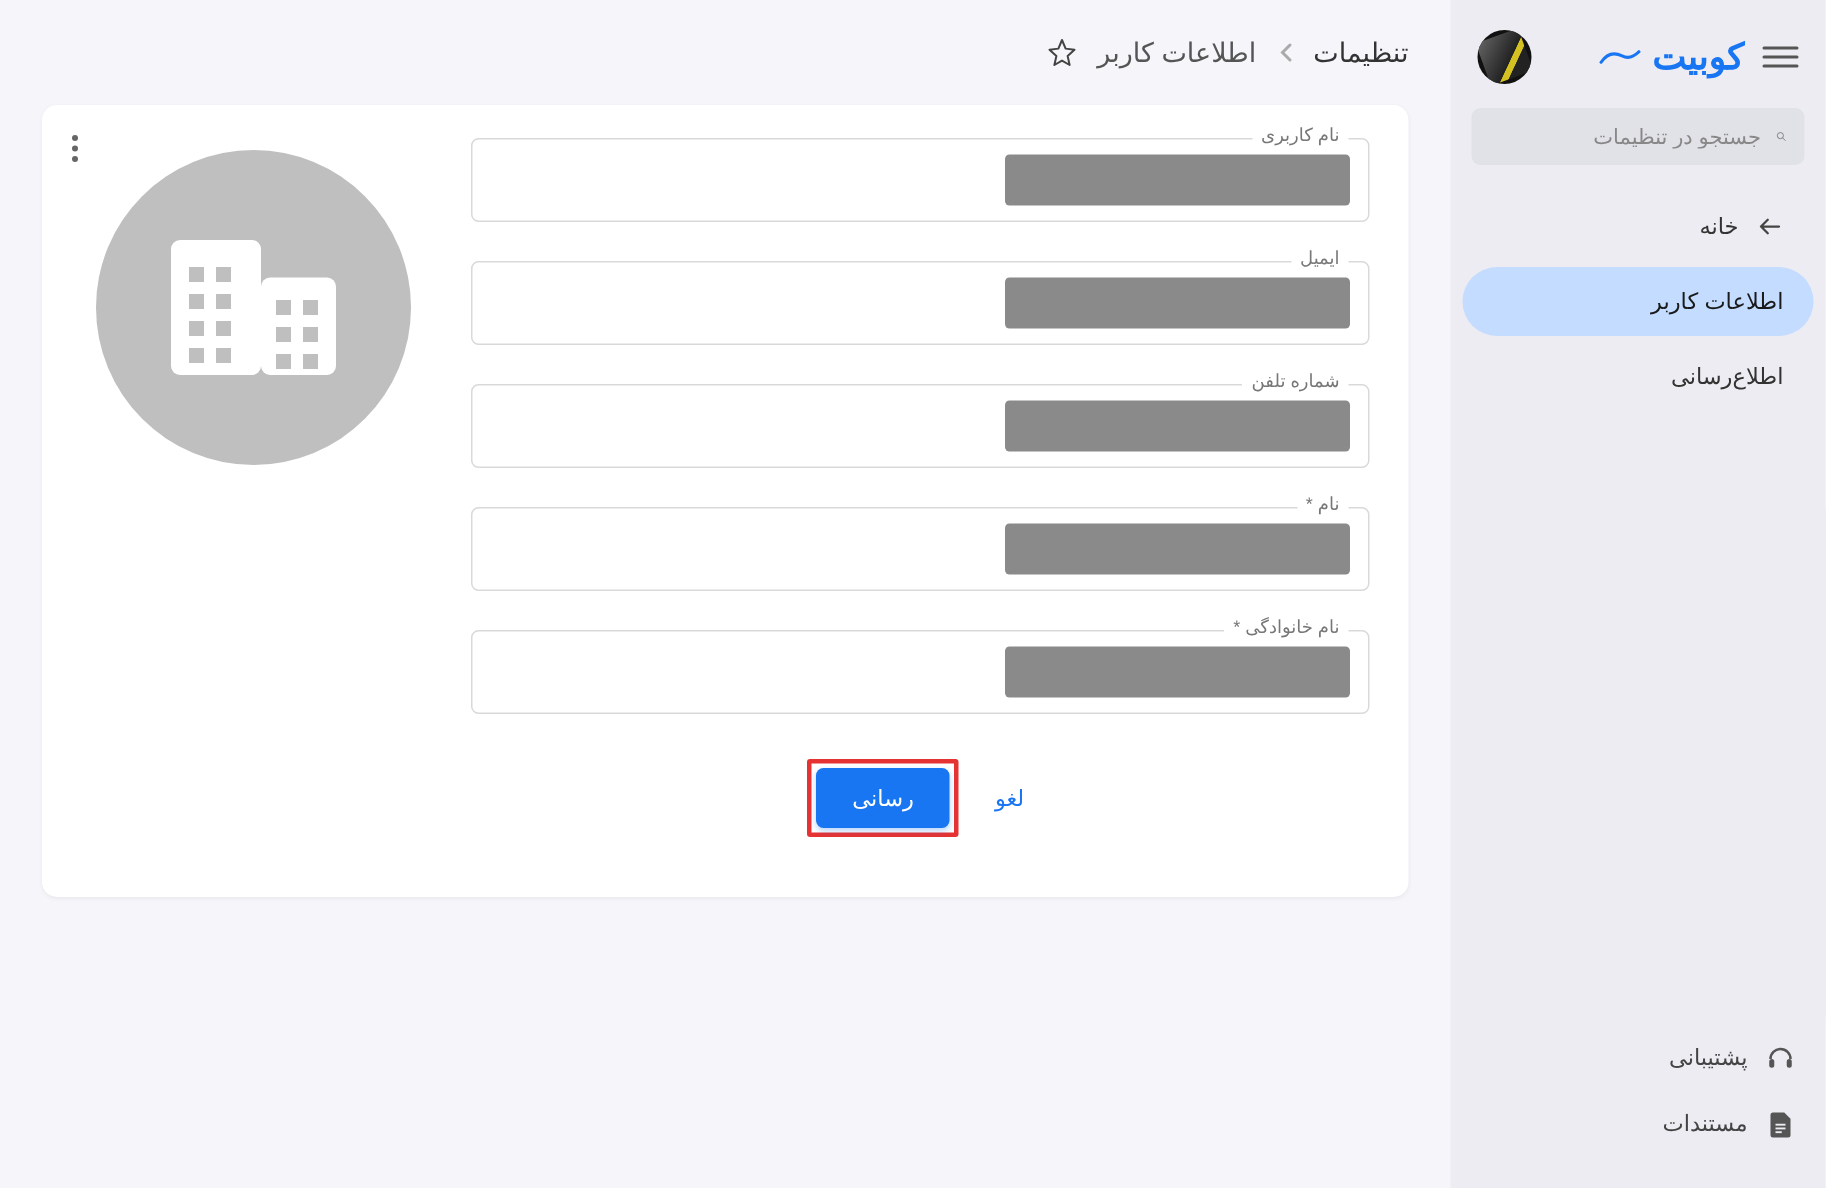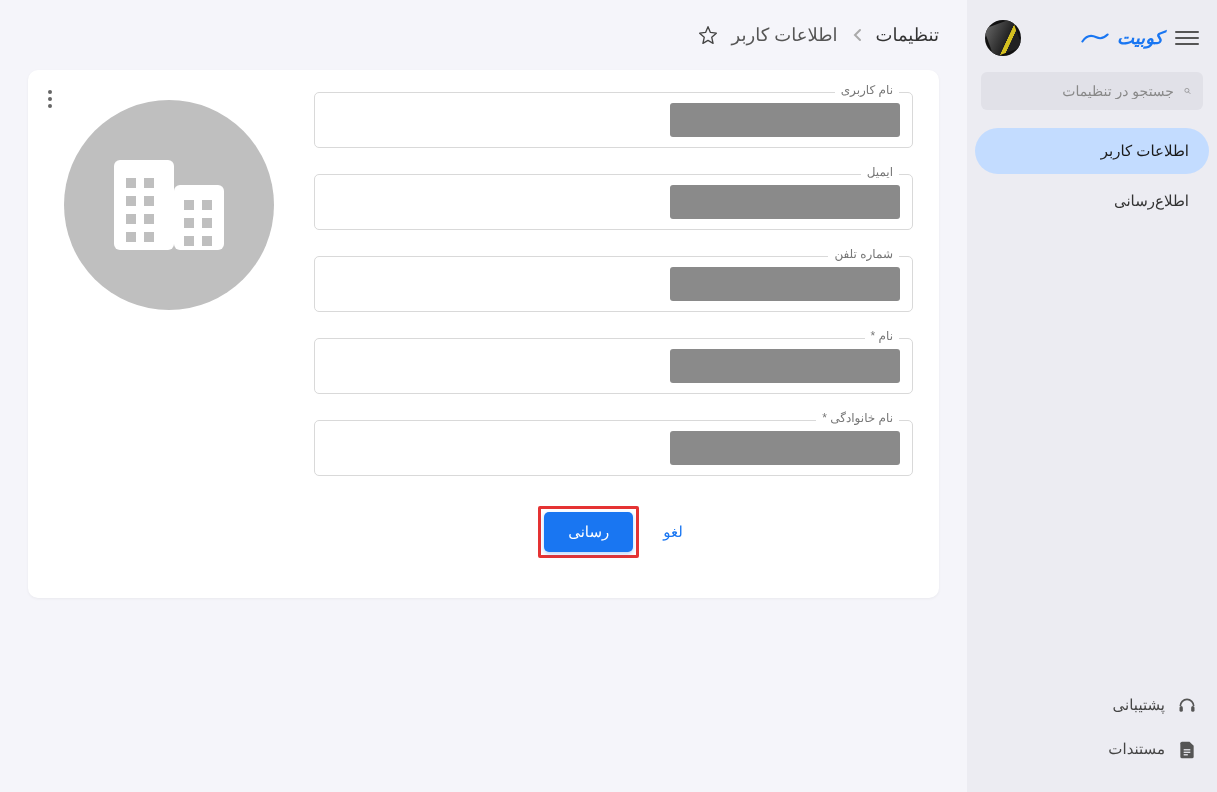--- a/index.html
+++ b/index.html
@@ -28,23 +28,22 @@
   padding: 8px 18px 16px 18px;
 }
 .menu-icon {
   width: 24px; height: 24px;
   display: flex; flex-direction: column; justify-content: center; gap: 4px;
   cursor: pointer;
 }
 .menu-icon span { display:block; height:2px; background:#555; border-radius:1px; }
 .brand {
   display: flex; align-items: center; gap: 8px;
-  color: #1976f2; font-weight: 700; font-size: 18px;
+  color: #1976f2; font-weight: 700; font-size: 24px;
   flex: 1;
-  font-style: italic;
 }
 .brand-wave { width: 28px; height: 14px; }
 .avatar {
   width: 36px; height: 36px; border-radius: 50%;
   background: #111; display:flex; align-items:center; justify-content:center;
   overflow:hidden;
 }
 .avatar-inner {
   width: 30px; height: 30px; transform: rotate(-20deg);
   background: linear-gradient(135deg,#666 0%, #222 60%, #d4c020 61%, #d4c020 70%, #222 71%);
@@ -178,20 +177,26 @@
 
     <div class="search-box">
       <svg width="18" height="18" viewBox="0 0 24 24">
         <circle cx="10" cy="10" r="7" stroke="#777" stroke-width="2" fill="none"></circle>
         <line x1="15" y1="15" x2="21" y2="21" stroke="#777" stroke-width="2" stroke-linecap="round"></line>
       </svg>
       <input type="text" placeholder="جستجو در تنظیمات" style="">
     </div>
 
     <nav class="nav">
+      <div class="nav-item">
+        <svg class="arrow" viewBox="0 0 24 24">
+          <path d="M4 12h16M4 12l6-6M4 12l6 6" stroke="#444" stroke-width="2" fill="none" stroke-linecap="round" stroke-linejoin="round"></path>
+        </svg>
+        <span>خانه</span>
+      </div>
       <div class="nav-item active">
         <span>اطلاعات کاربر</span>
       </div>
       <div class="nav-item">
         <span>اطلاع‌رسانی</span>
       </div>
     </nav>
 
     <div class="sidebar-footer">
       <div class="footer-item">

